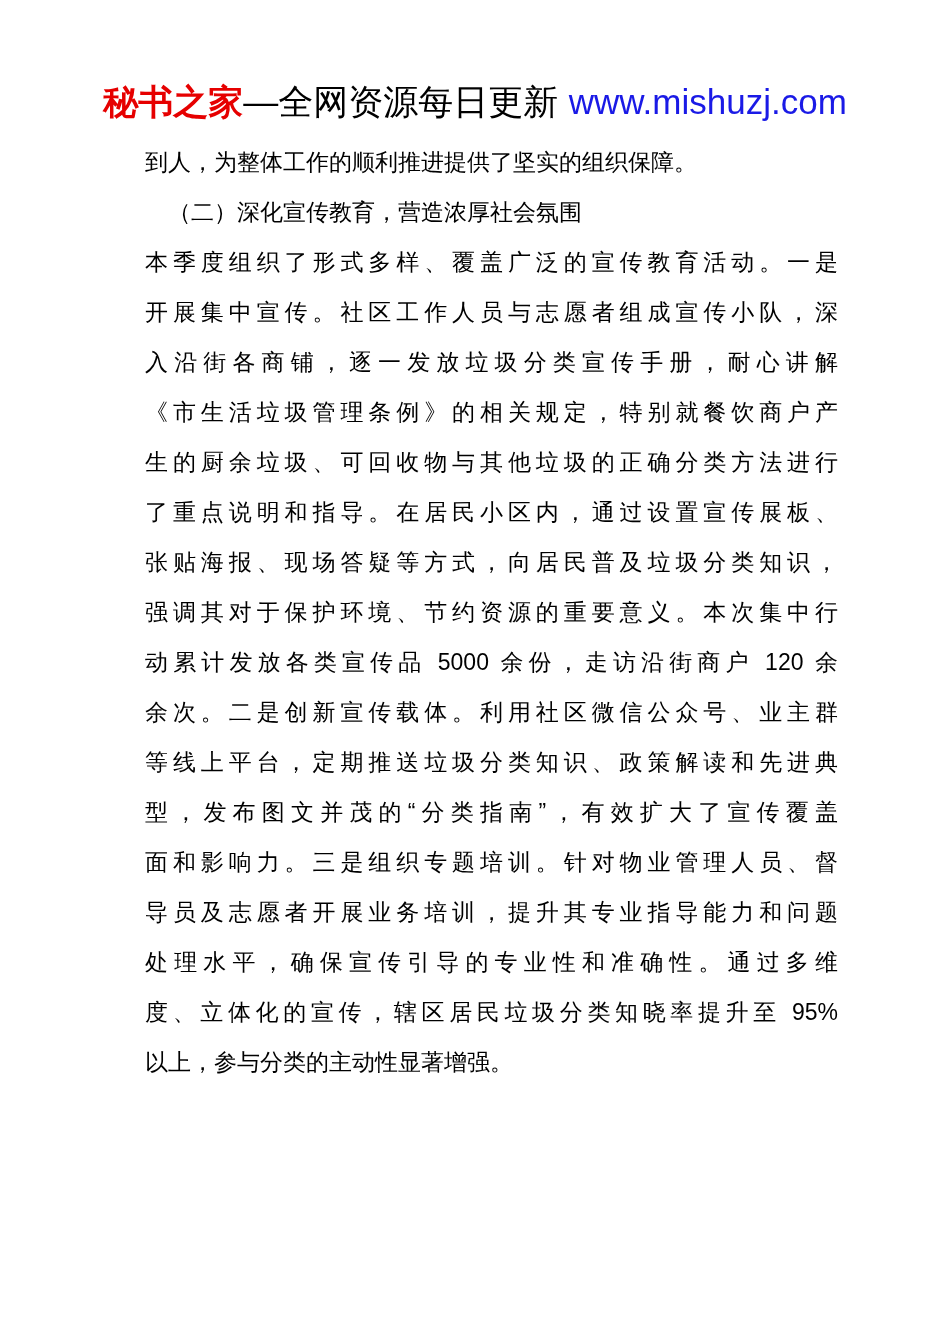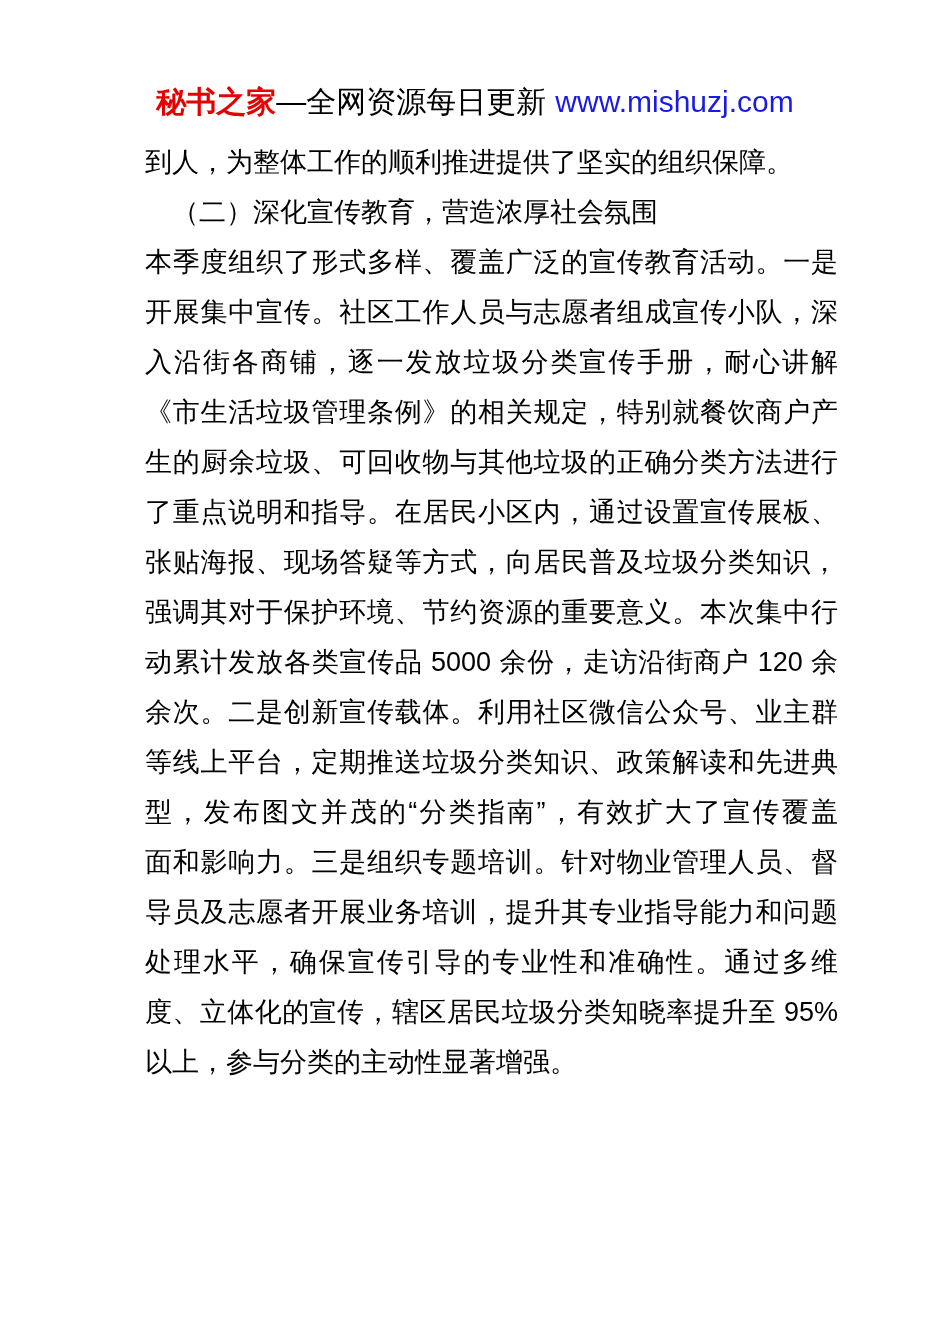--- a/index.html
+++ b/index.html
@@ -16,38 +16,38 @@
   }
   .page {
     width: 950px;
     height: 1344px;
     background: #ffffff;
     box-sizing: border-box;
   }
   .header {
     padding-top: 82px;
     text-align: center;
-    font-size: 30px;
+    font-size: 35px;
     line-height: 40px;
     white-space: nowrap;
   }
   .brand {
     font-weight: bold;
     color: var(--brand, #e60000);
   }
   .tagline {
     color: var(--tagline, #000000);
   }
   .url {
     color: var(--url, #1a1ae6);
     margin-left: 0.30em;
   }
   .doc {
     margin: 15px 112px 0 145px;
-    font-size: 27px;
+    font-size: 23px;
     line-height: 50px;
     color: var(--text, #000000);
   }
   .ln {
     height: 50px;
     overflow: hidden;
   }
   
   .jst {
     text-align: justify;

